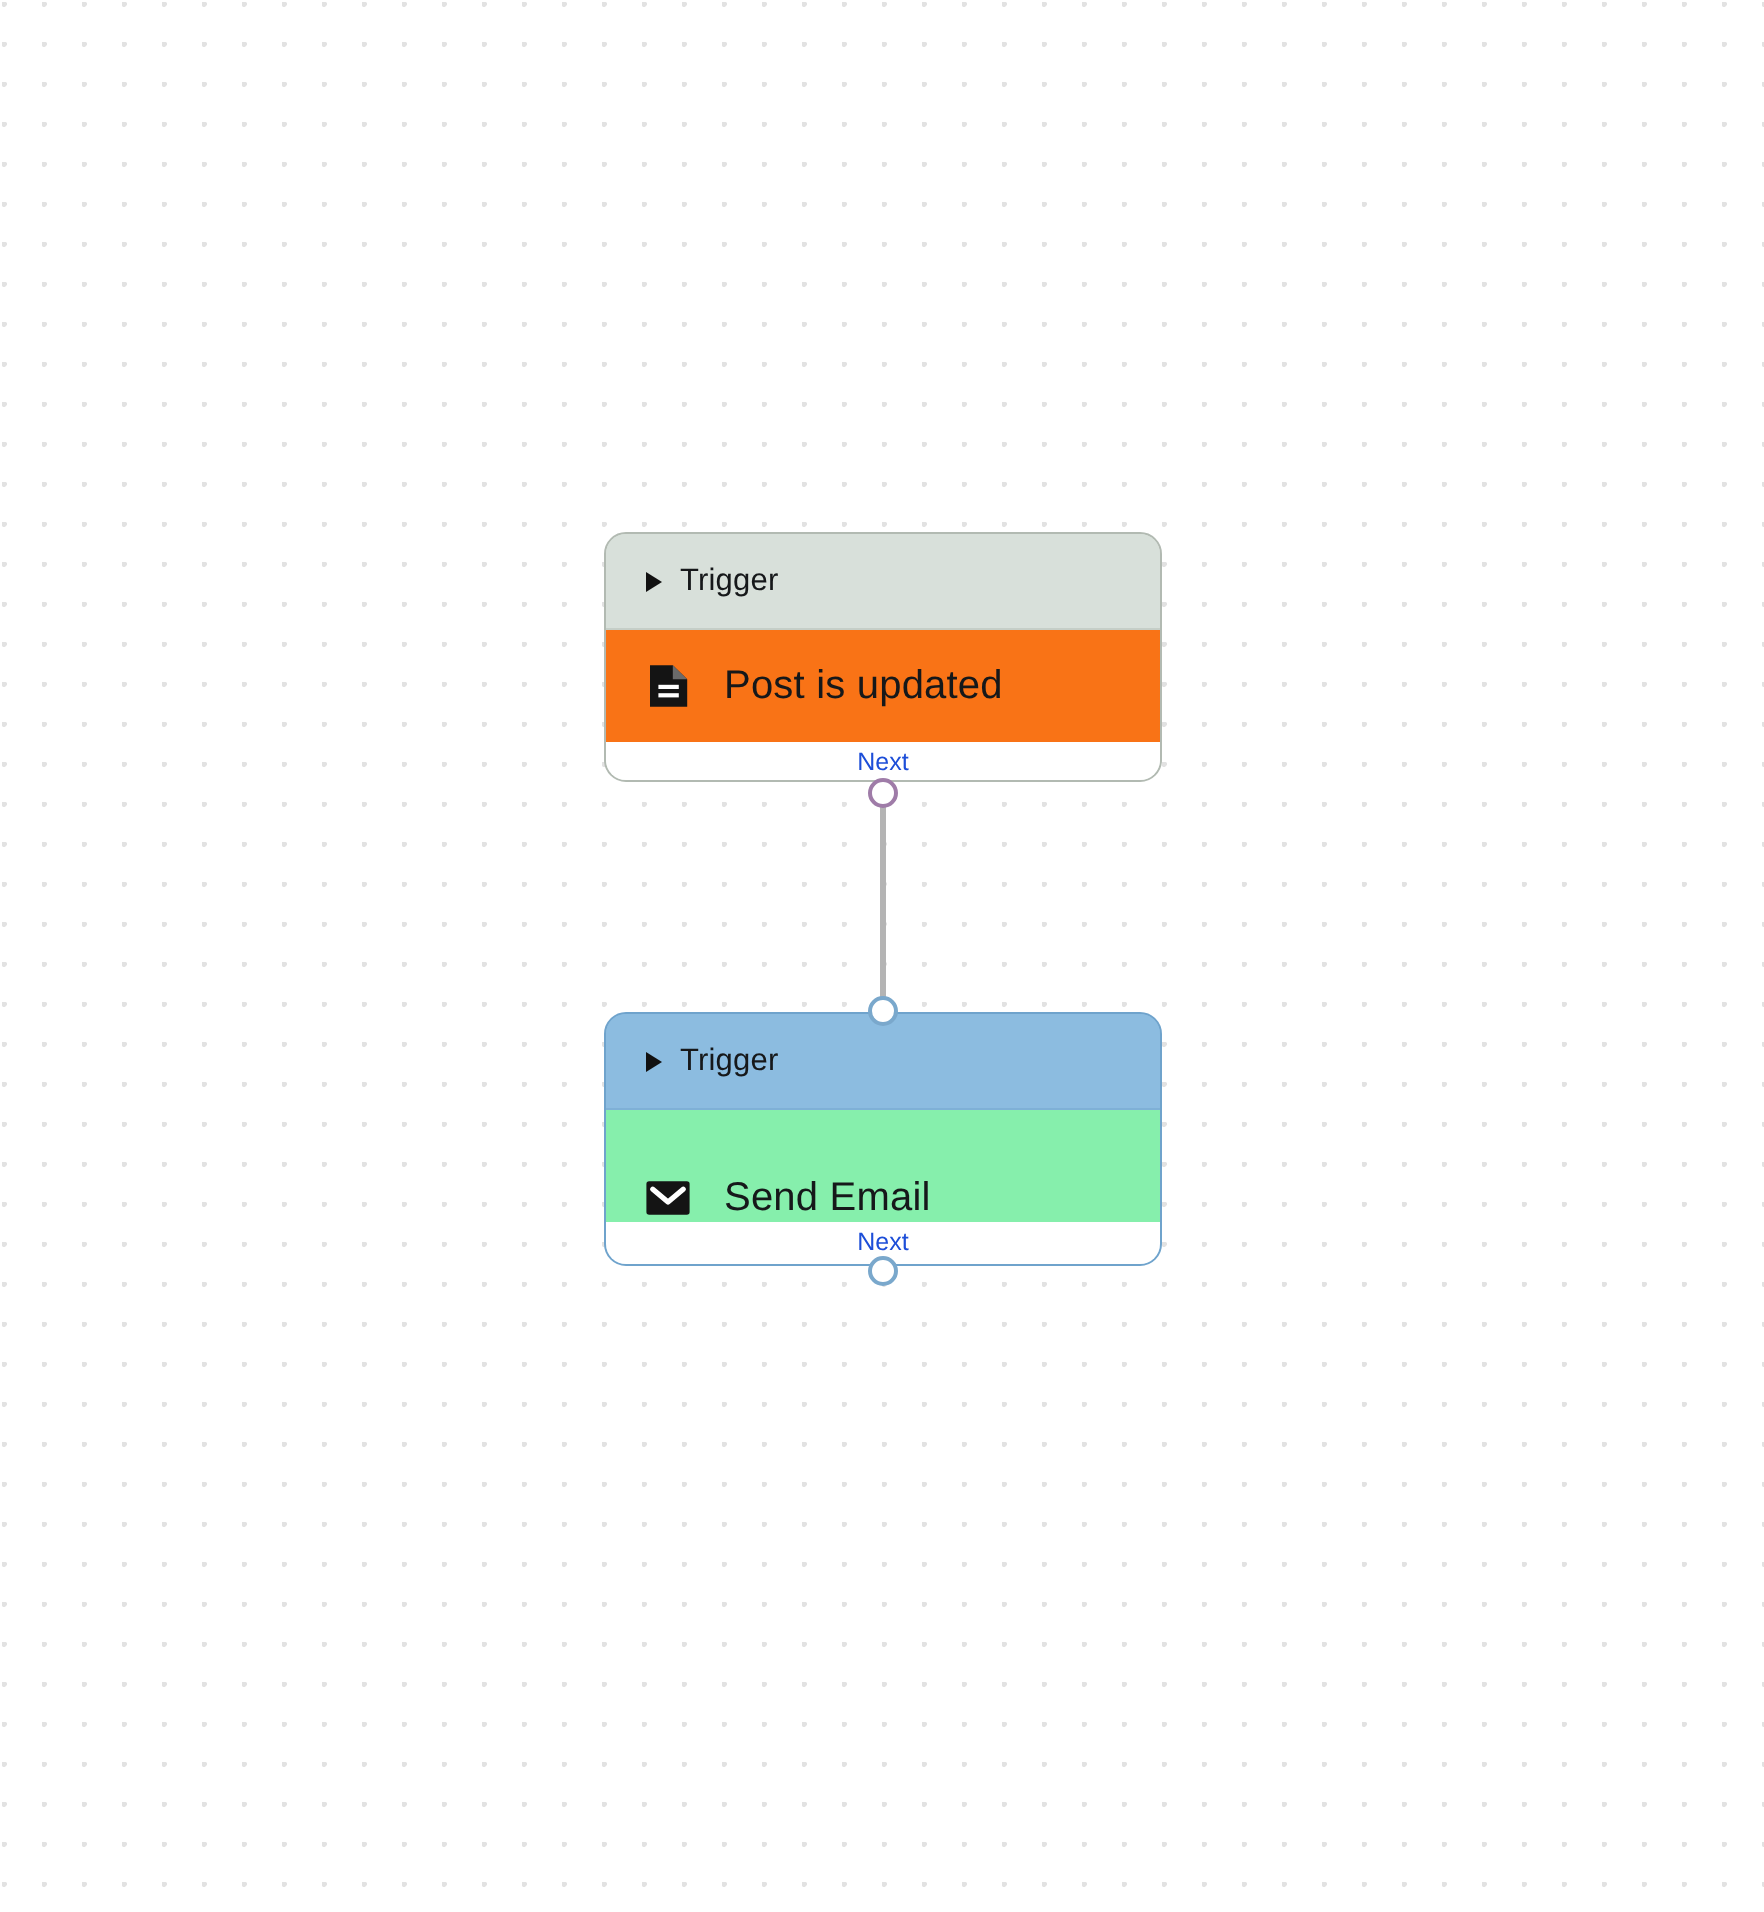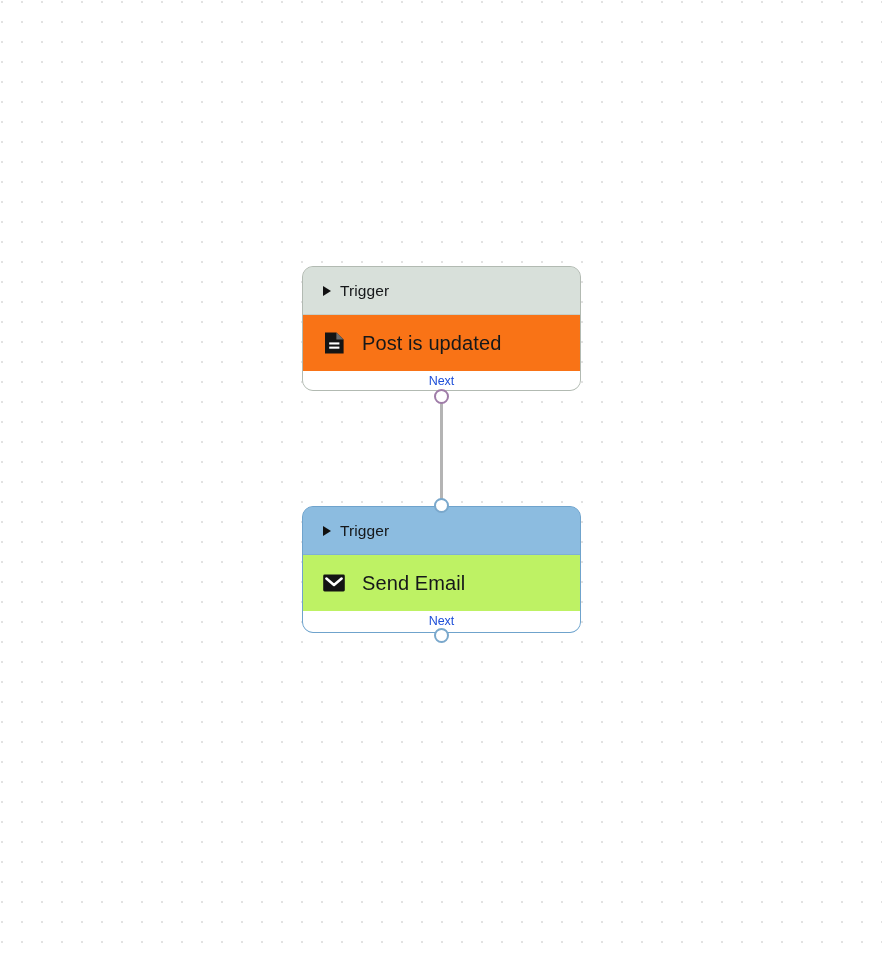--- a/index.html
+++ b/index.html
@@ -102,21 +102,21 @@
 
   
   .node-body {
     height: 56px;
     display: flex;
     align-items: center;
     padding-left: 19px;
     box-sizing: border-box;
   }
   .node-trigger .node-body { background: #f97316; }
-  .node-action  .node-body { background: #bef264; }
+  .node-action  .node-body { background: #86efac; align-items: flex-end; }
 
   .node-icon {
     width: 24px;
     height: 24px;
     flex: 0 0 auto;
     margin-right: 16px;
     display: flex;
     align-items: center;
     justify-content: center;
   }

